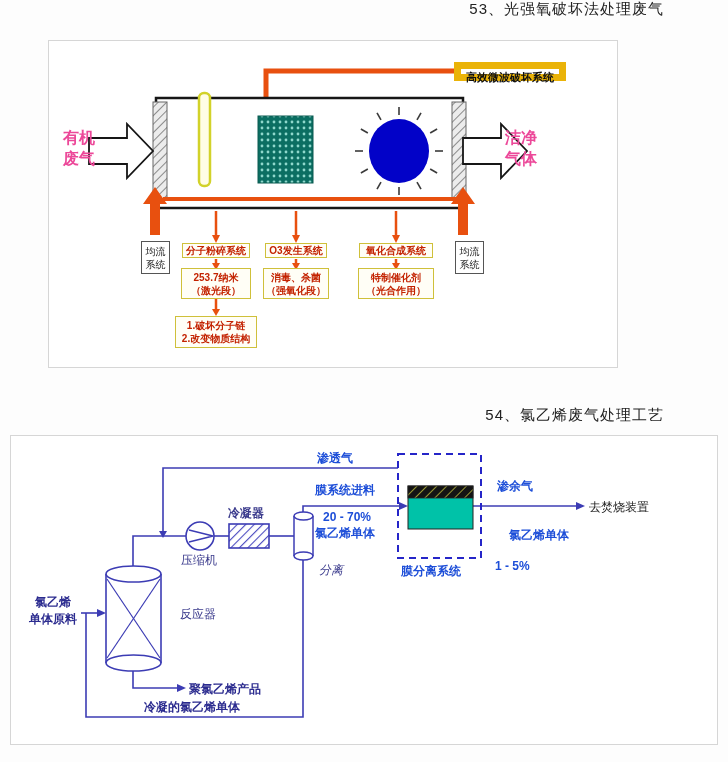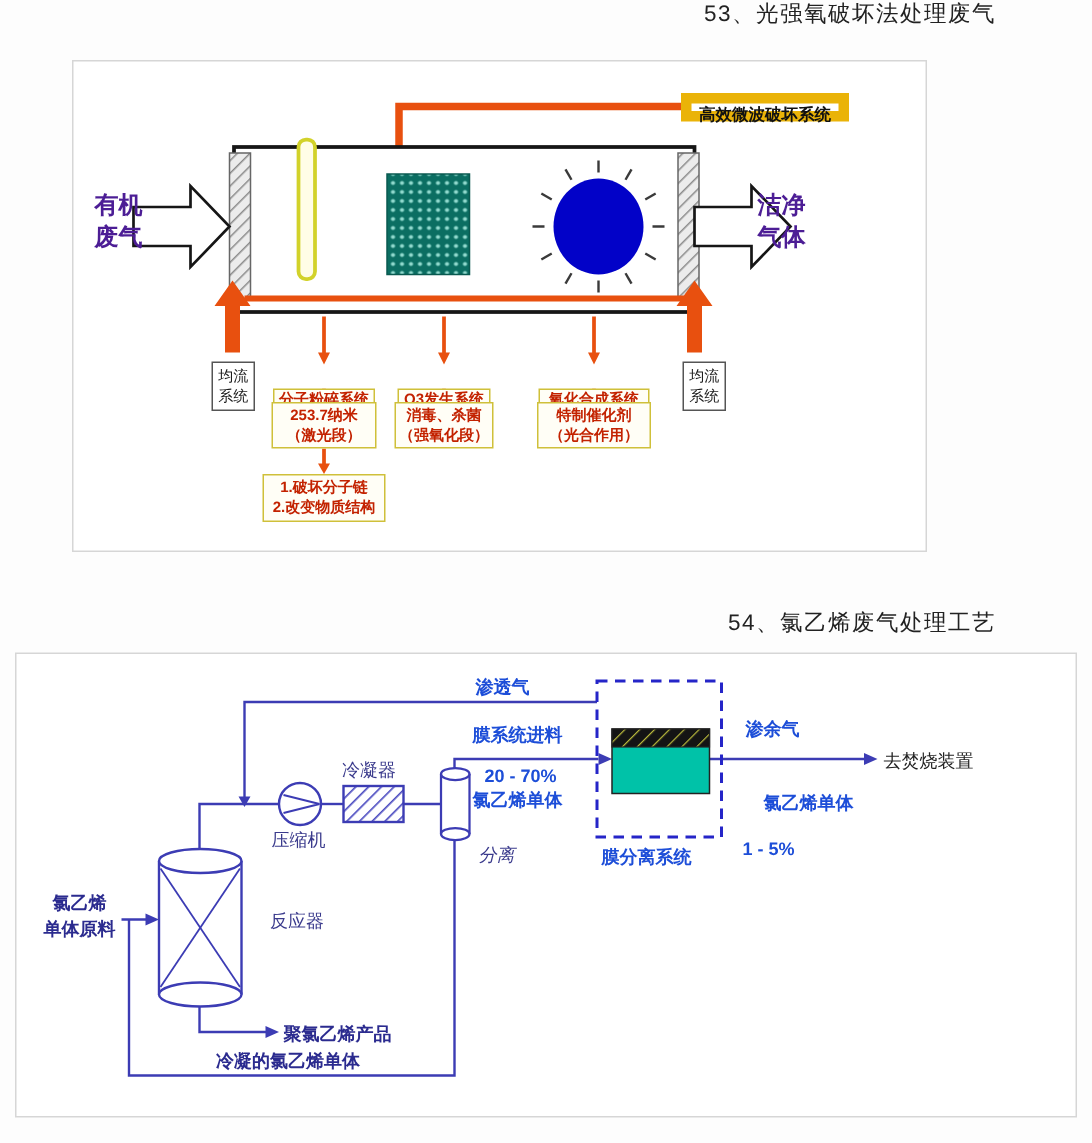--- a/index.html
+++ b/index.html
@@ -6,24 +6,24 @@
   html,body { background:#f6f6f6; }
   body { font-family:"Liberation Sans","DejaVu Sans",sans-serif; }
   .page { position:relative; width:728px; height:762px; background:#fdfdfd; overflow:hidden; margin:0 auto; }
   .title { position:absolute; width:664px; text-align:right; font-size:15px; color:#222; letter-spacing:1px; }
   .panel { position:absolute; background:#fff; border:1px solid #d6d6d6; }
   .panel svg { position:absolute; left:0; top:0; }
   .lbl { position:absolute; white-space:pre-line; }
 
   
   .mw-box   { background:#fff; border:7px solid #eab308; font-size:11px; font-weight:bold; color:#111; text-align:center; line-height:17px; }
-  .big-label{ font-size:16px; font-weight:bold; color:#4c1d95; text-align:center; line-height:21px; }
+  .big-label{ font-size:16px; font-weight:bold; color:#ec4899; text-align:center; line-height:21px; }
   .flowbox  { border:1px solid #555; background:#fff; color:#1a1a1a; font-size:10px; text-align:center; line-height:13px; padding-top:3px; }
   .d1-box   { border:1px solid #cfc03a; background:#fffef6; color:#c32200; font-size:10px; font-weight:bold; text-align:center; }
-  .d1-sys   { line-height:13px; height:15px;margin-top:16px; }
+  .d1-sys   { line-height:13px; height:15px; }
   .d1-detail{ line-height:13px; padding-top:2px; }
 
   
   .d2-green { color:#1d4ed8; font-weight:bold; font-size:12px; }
   .d2-equip { color:#3a3a8c; font-size:12px; }
   .d2-purple{ color:#2b2b8f; font-weight:bold; font-size:12px; text-align:center; }
   .d2-black { color:#222; font-size:12px; }
 </style>
 </head>
 <body>
@@ -185,21 +185,21 @@
         <ellipse cx="122.5" cy="138" rx="27.5" ry="8" fill="#fff" stroke="#3c3cb4" stroke-width="1.6"></ellipse>
         <line x1="96" y1="143" x2="149" y2="222" stroke="#3c3cb4" stroke-width="1.2"></line>
         <line x1="149" y1="143" x2="96" y2="222" stroke="#3c3cb4" stroke-width="1.2"></line>
       </g>
     </svg>
 
     <div class="lbl d2-purple" style="left:10px; top:158px; width:64px;">氯乙烯
 单体原料</div>
     <div class="lbl d2-equip" style="left:157px; top:170px;margin-left:12px;">反应器</div>
     <div class="lbl d2-equip" style="left:170px; top:116px;">压缩机</div>
-    <div class="lbl d2-equip" style="left:217px; top:69px;">冷凝器</div>
+    <div class="lbl d2-equip" style="left:217px; top:69px;font-weight:bold;">冷凝器</div>
     <div class="lbl d2-equip" style="left:308px; top:126px;font-style:italic;">分离</div>
 
     <div class="lbl d2-green" style="left:306px; top:14px;">渗透气</div>
     <div class="lbl d2-green" style="left:304px; top:46px;">膜系统进料</div>
     <div class="lbl d2-green" style="left:312px; top:74px;">20 - 70%</div>
     <div class="lbl d2-green" style="left:304px; top:89px;">氯乙烯单体</div>
     <div class="lbl d2-green" style="left:390px; top:127px;">膜分离系统</div>
     <div class="lbl d2-green" style="left:486px; top:42px;">渗余气</div>
     <div class="lbl d2-green" style="left:484px; top:76px;margin-top:47px;">1 - 5%</div>
     <div class="lbl d2-green" style="left:498px; top:91px;">氯乙烯单体</div>

